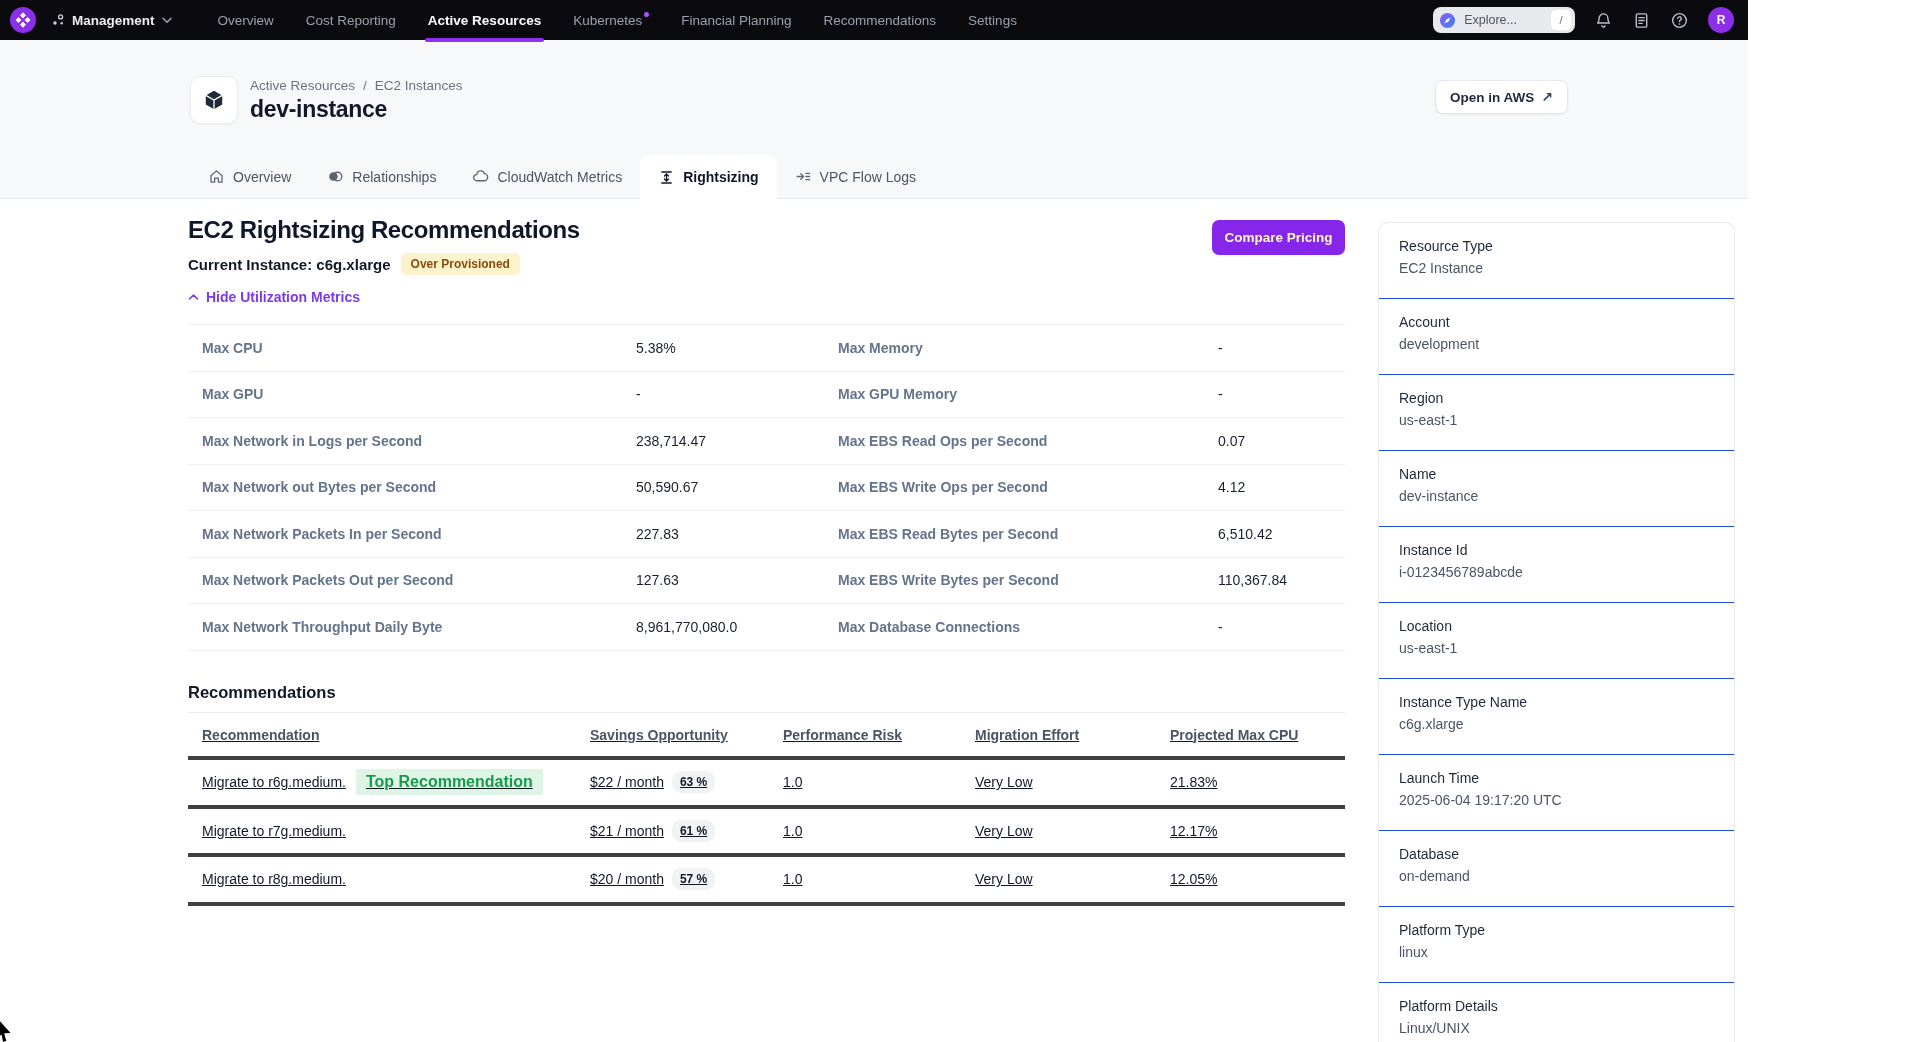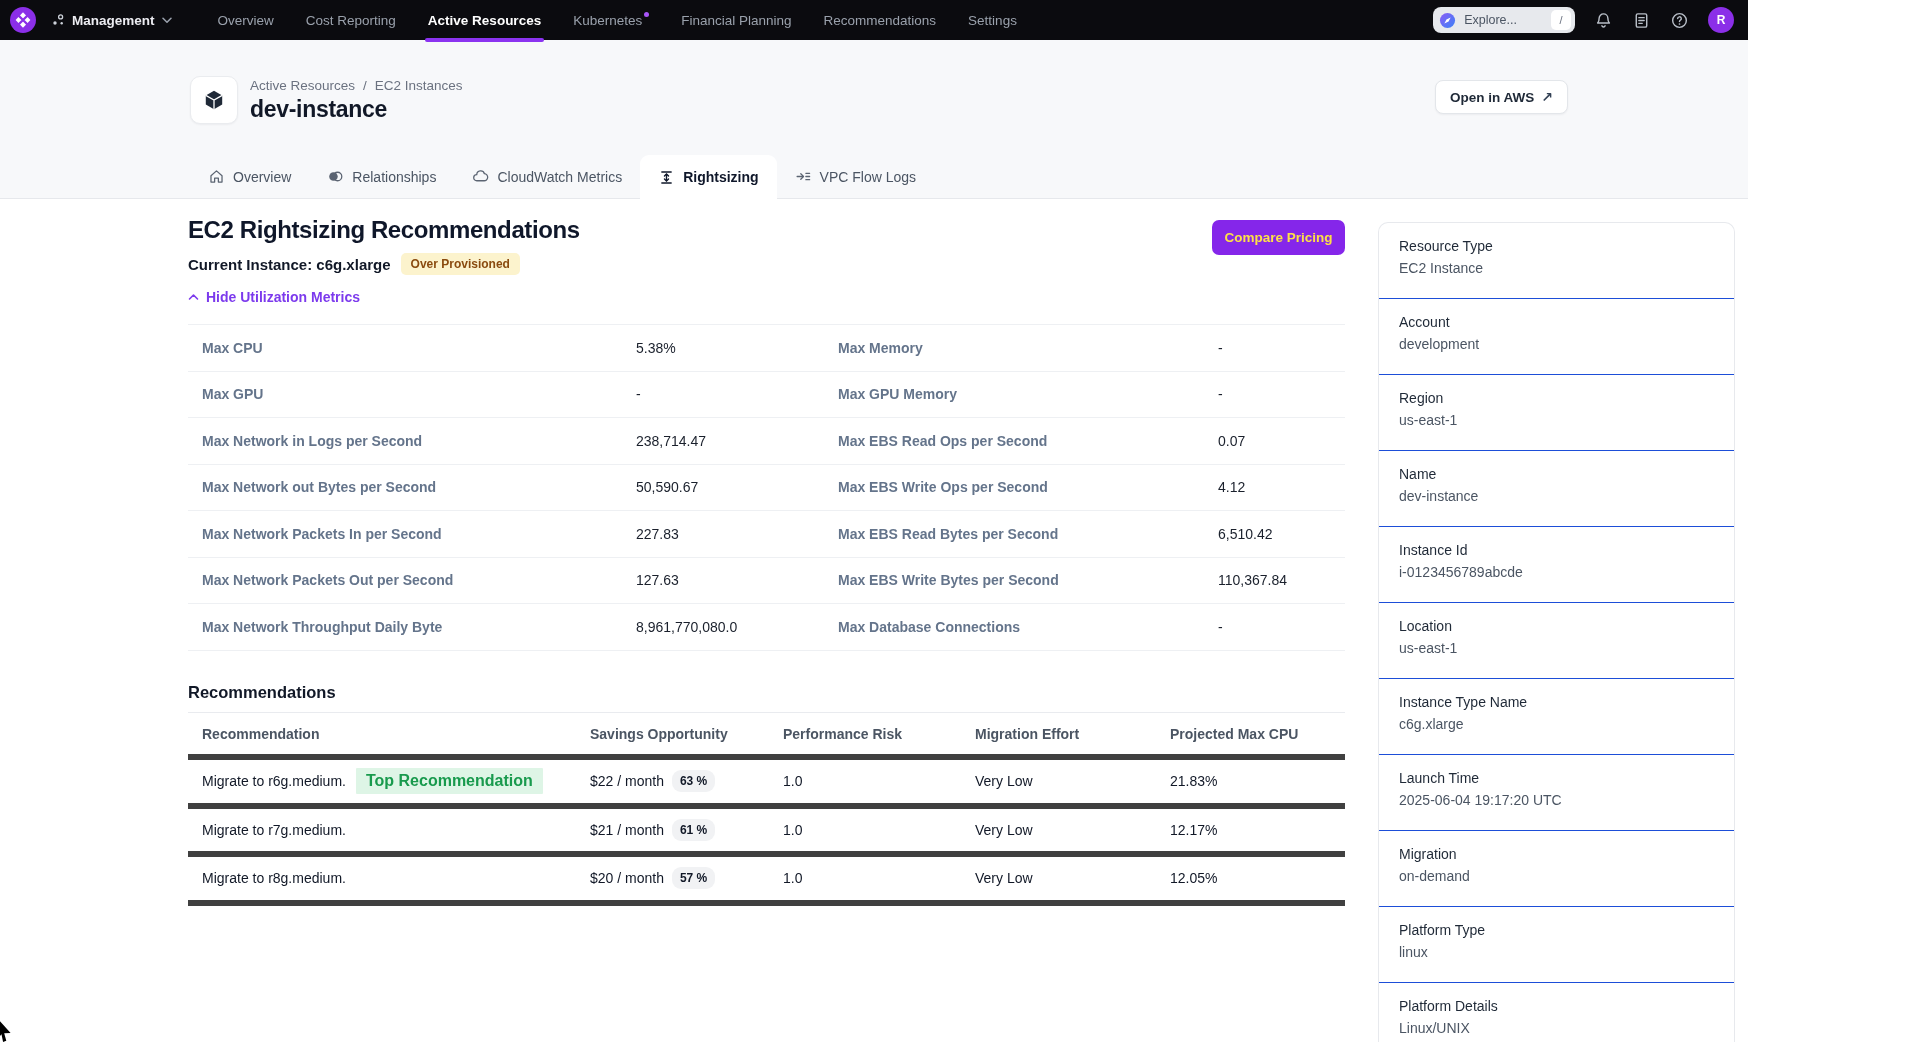--- a/index.html
+++ b/index.html
@@ -51,40 +51,40 @@
        font-weight:500;cursor:pointer;height:43px;}
   .tab svg{color:#5b6472;flex:0 0 auto;}
   .tab.active{background:#ffffff;border-radius:9px 9px 0 0;color:#0f172a;font-weight:700;
        height:44px;margin-bottom:-1px;z-index:11;}
   .tab.active svg{color:#0f172a;}
 
   
   .h2-title{position:absolute;left:188px;top:216px;margin:0;font-size:24px;font-weight:700;
             letter-spacing:-.4px;color:#0f172a;}
   .compare{position:absolute;left:1212px;top:220px;width:133px;height:35px;background:#8526ea;
-           color:#fde047;font-size:13.5px;font-weight:600;border:none;border-radius:7px;cursor:pointer;
+           color:#fef9c3;font-size:13.5px;font-weight:600;border:none;border-radius:7px;cursor:pointer;
            font-family:inherit;}
   .current-line{position:absolute;left:188px;top:253px;display:flex;align-items:center;gap:10px;}
   .current-strong{font-size:15px;font-weight:700;color:#111827;}
   .badge-over{background:#fcf3cd;color:#8a4b0f;font-size:12px;font-weight:600;padding:4px 10px;
               border-radius:5px;}
   .hide-link{position:absolute;left:188px;top:289px;display:flex;align-items:center;gap:7px;
              color:#7c3aed;font-size:14px;font-weight:600;cursor:pointer;text-decoration:none;}
 
   .metrics{position:absolute;left:188px;top:324px;width:1157px;border-top:1px solid #eef0f3;}
   .mrow{display:grid;grid-template-columns:434px 202px 380px 1fr;align-items:center;height:46.5px;
         border-bottom:1px solid #eef0f3;padding-left:14px;box-sizing:border-box;}
   .mlabel{font-size:14px;font-weight:600;color:#64748b;}
   .mvalue{font-size:14px;color:#1a202c;}
 
   .rec-heading{position:absolute;left:188px;top:683px;margin:0;font-size:16.5px;font-weight:700;
                color:#111827;}
   .rec-table{position:absolute;left:188px;top:712px;width:1157px;border-top:1px solid #e9ebef;}
   .rrow{display:grid;grid-template-columns:388px 193px 192px 195px 1fr;align-items:center;
-        padding-left:14px;box-sizing:border-box;border-bottom:6px solid #404040;}
+        padding-left:14px;box-sizing:border-box;border-bottom:4px solid #404040;text-decoration:underline;}
   .rhead{height:47px;}
   .rhead .hcell{font-size:14px;font-weight:600;color:#4b5563;}
   .rdata{height:48.5px;}
   .rdata .cell{font-size:14px;color:#111827;}
   .name-cell{display:flex;align-items:center;gap:10px;}
   .badge-top{background:#def5e6;color:#189a4d;font-size:16px;font-weight:600;padding:4px 10px;
              border-radius:1px;}
   .price-cell{display:flex;align-items:center;gap:8px;}
   .badge-pct{background:#f1f2f4;color:#111827;font-size:12px;font-weight:700;padding:4px 8px;
              border-radius:9px;}
@@ -379,21 +379,21 @@
     </div>
     <div class="srow">
       <div class="slabel">Instance Type Name</div>
       <div class="svalue">c6g.xlarge</div>
     </div>
     <div class="srow">
       <div class="slabel">Launch Time</div>
       <div class="svalue">2025-06-04 19:17:20 UTC</div>
     </div>
     <div class="srow">
-      <div class="slabel">Migration</div>
+      <div class="slabel">Database</div>
       <div class="svalue">on-demand</div>
     </div>
     <div class="srow">
       <div class="slabel">Platform Type</div>
       <div class="svalue">linux</div>
     </div>
     <div class="srow">
       <div class="slabel">Platform Details</div>
       <div class="svalue">Linux/UNIX</div>
     </div>

